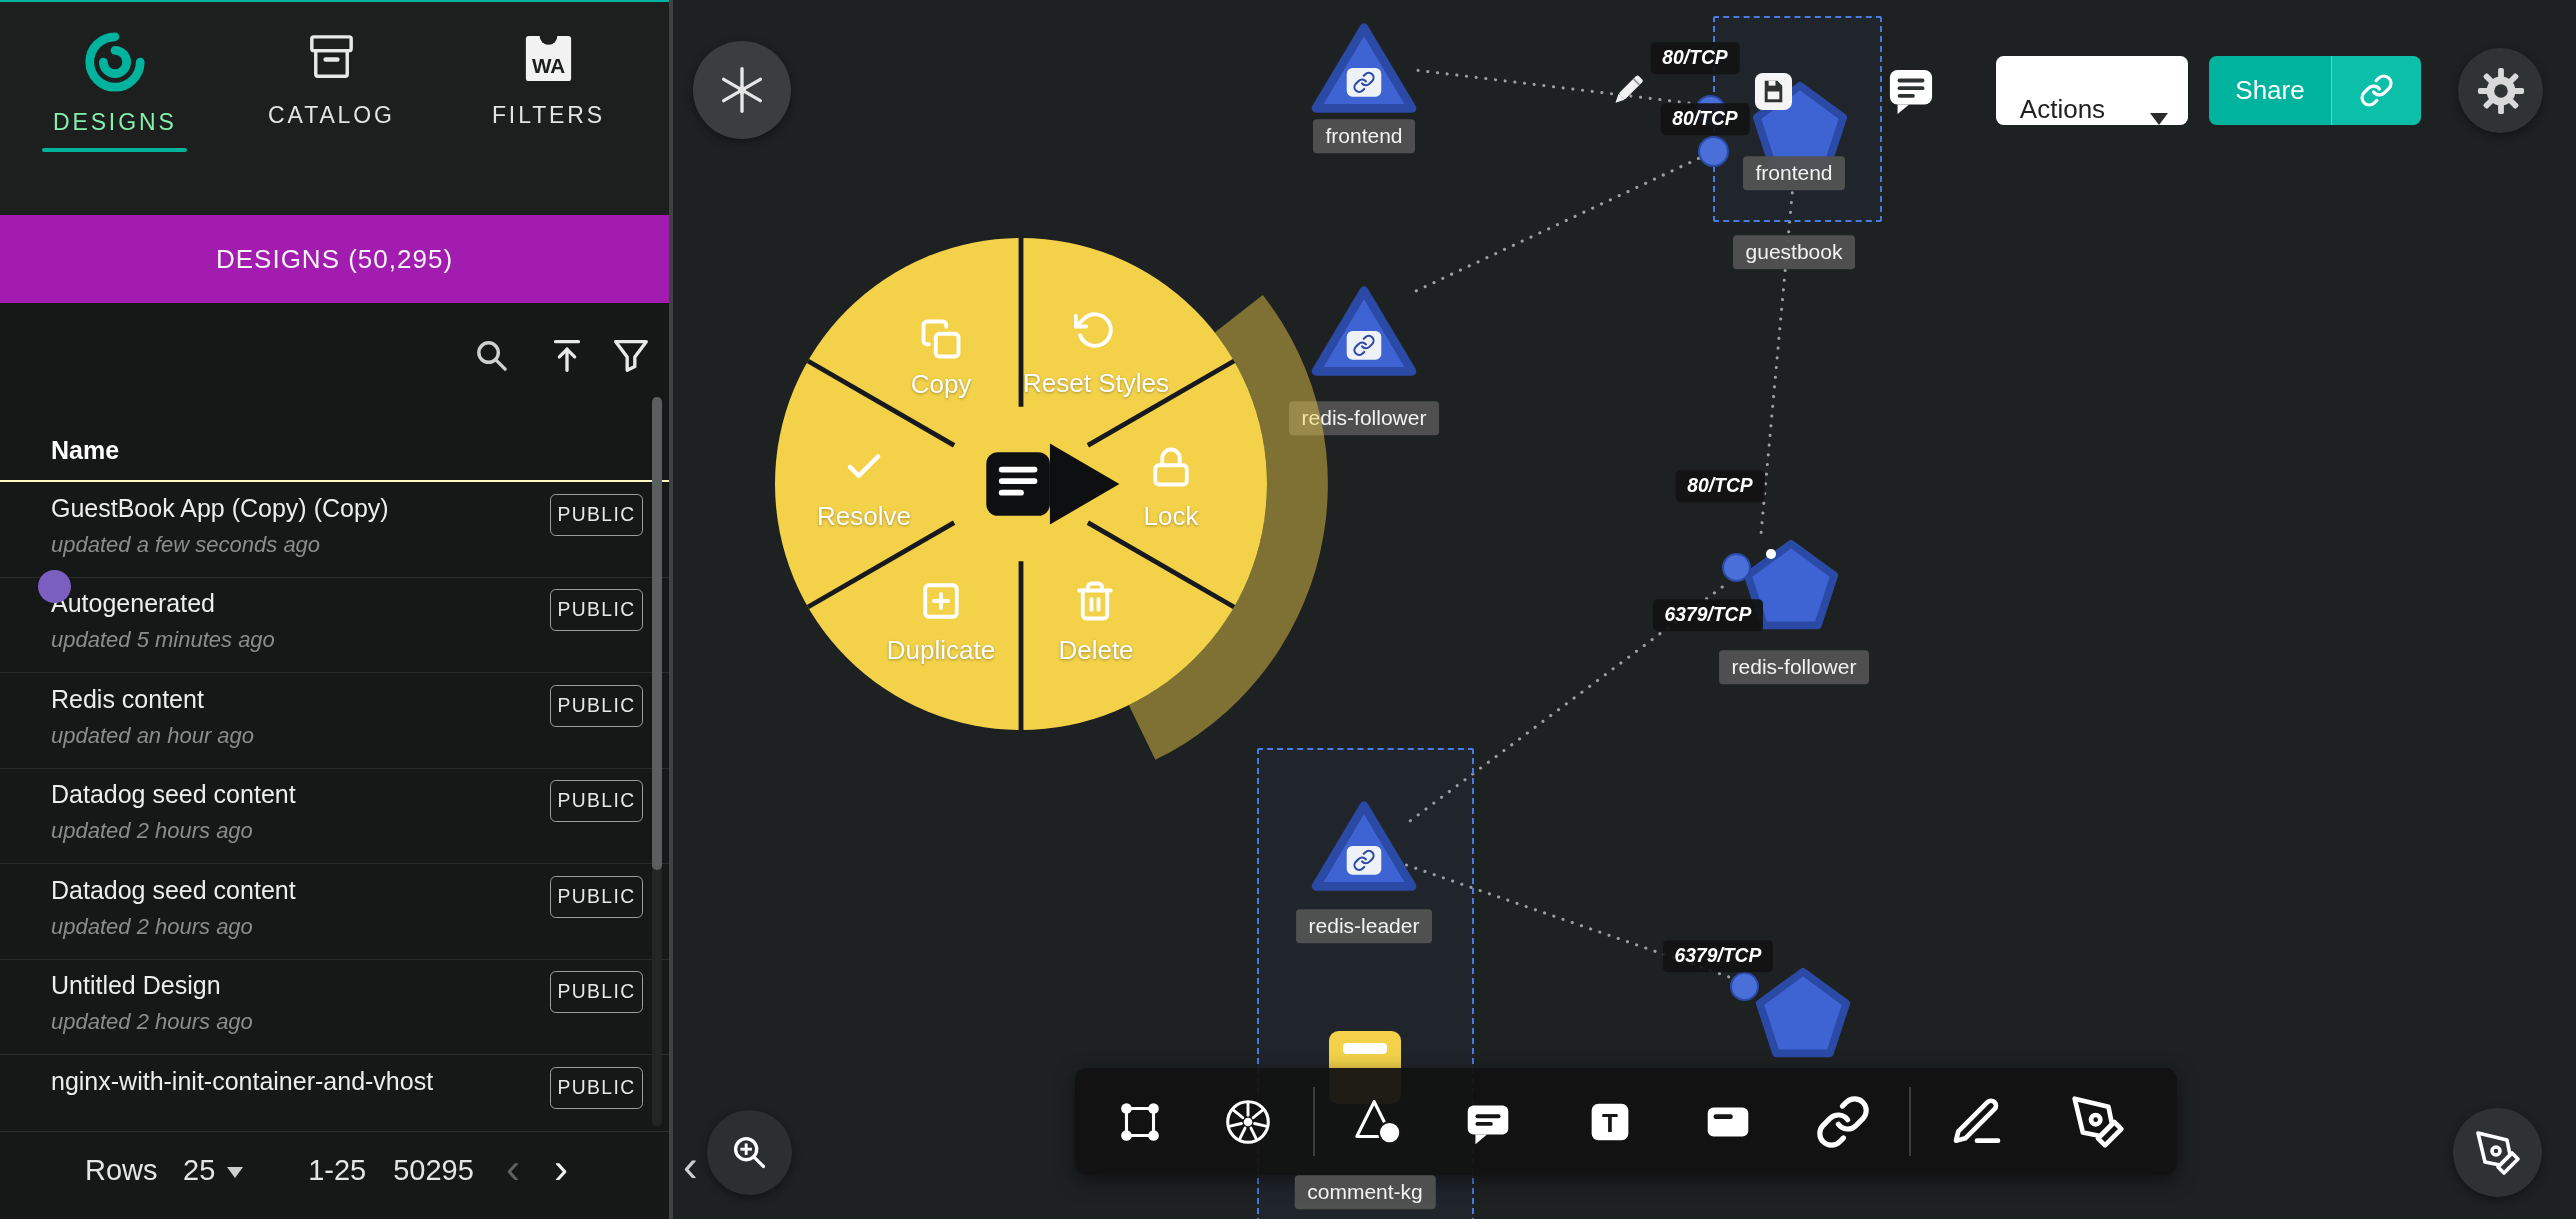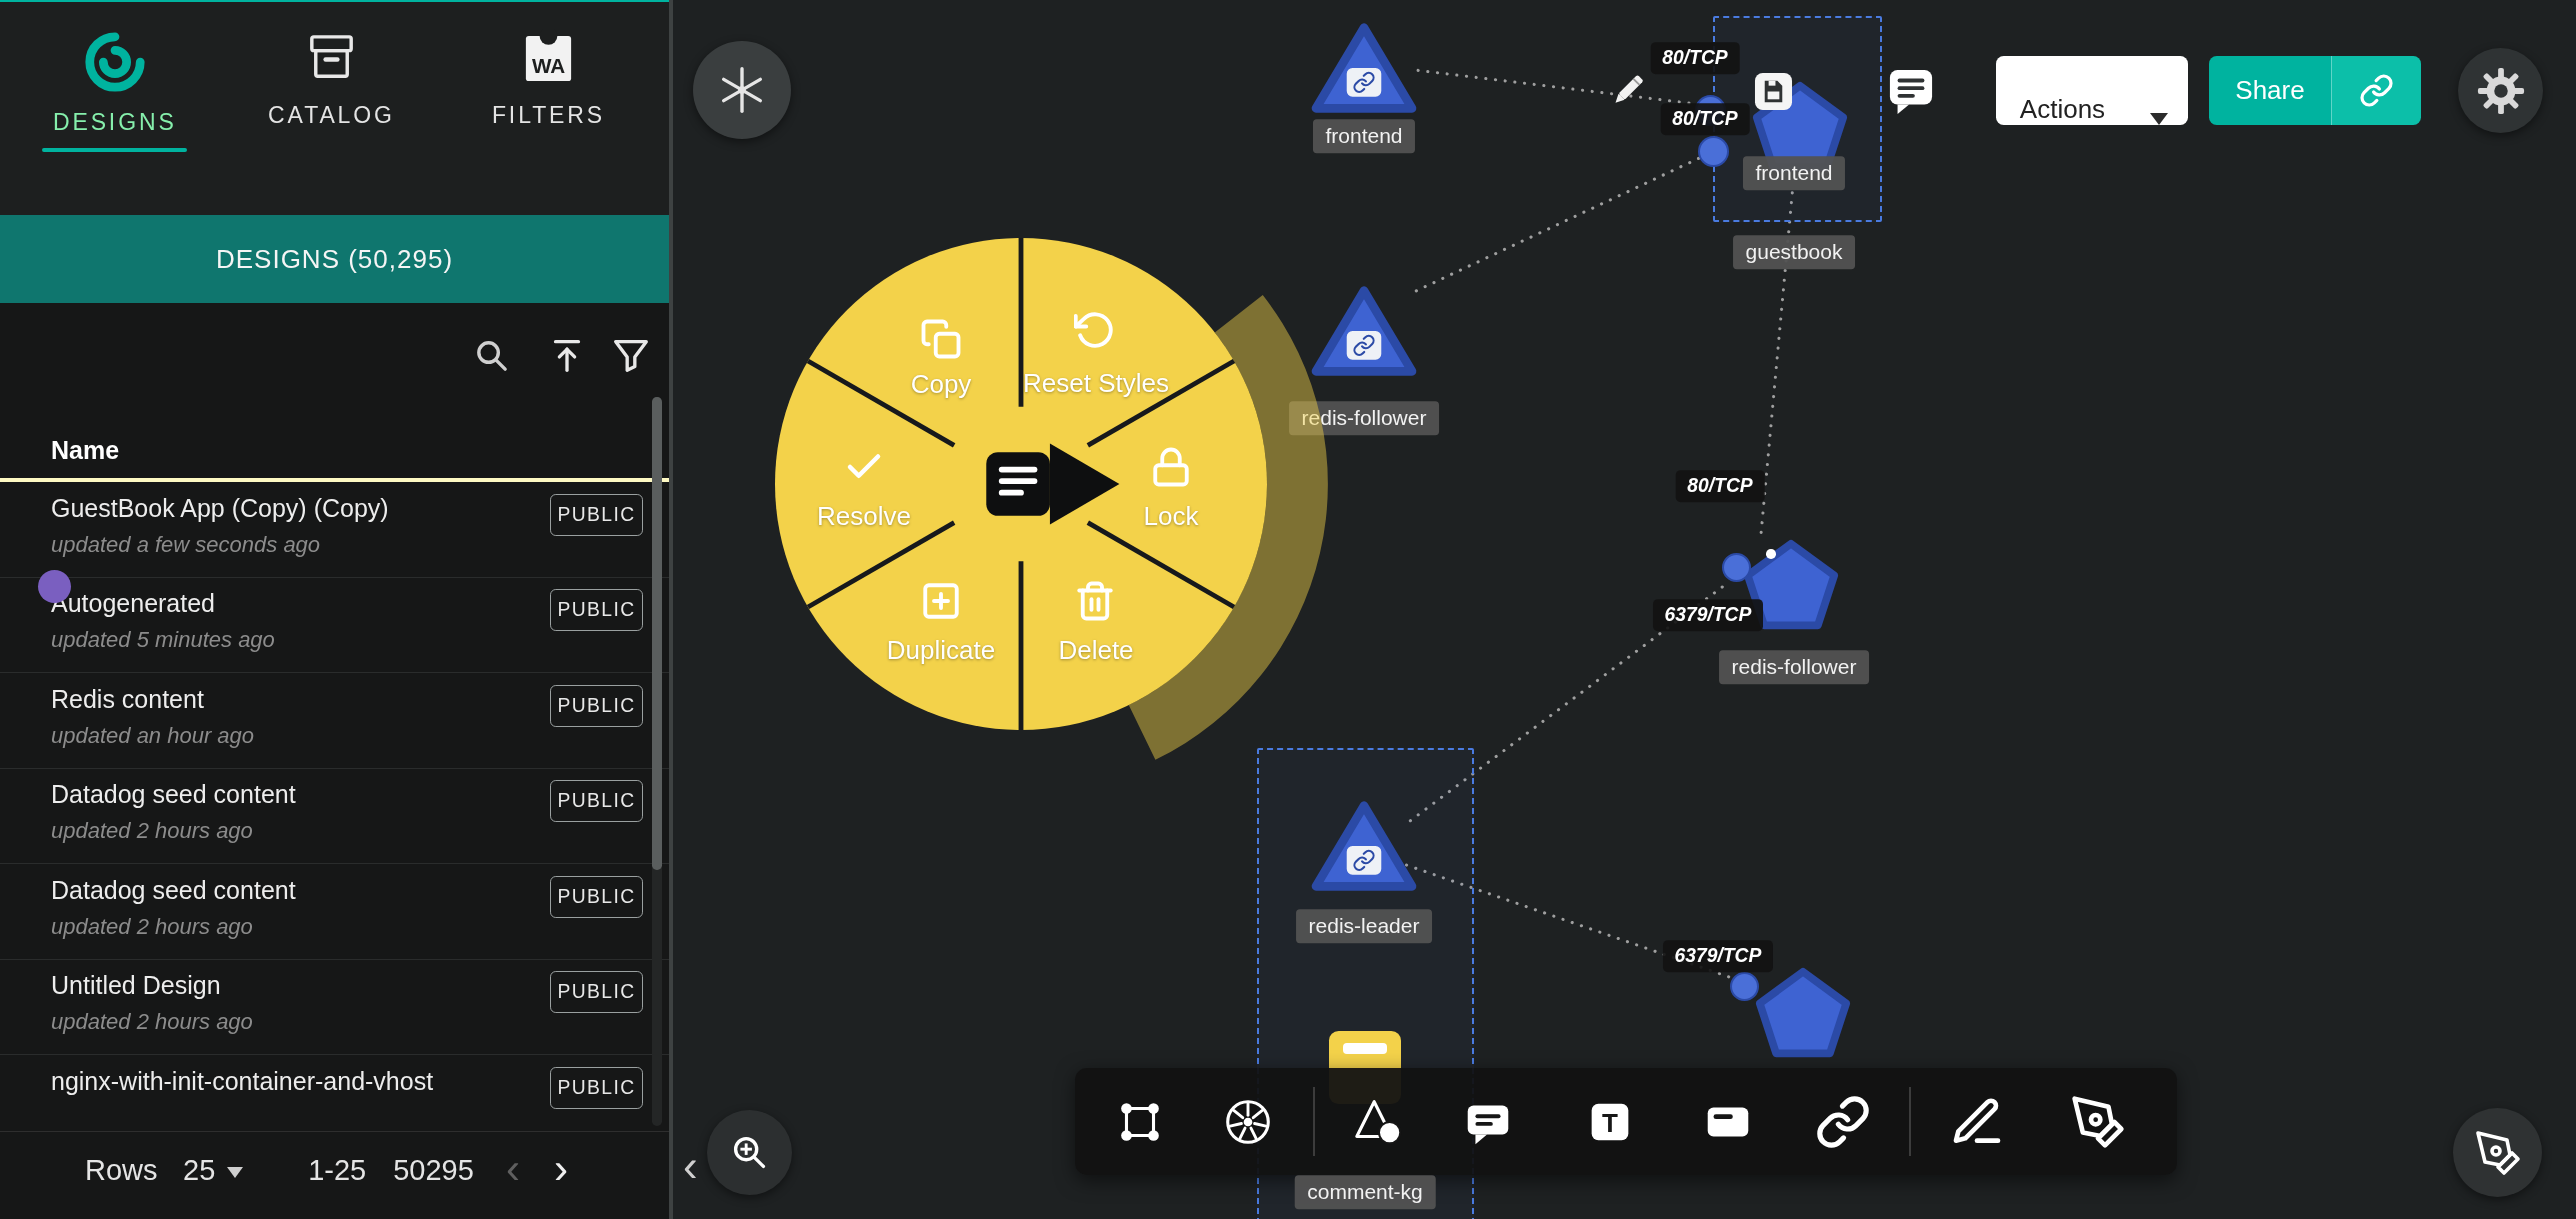--- a/index.html
+++ b/index.html
@@ -6,25 +6,25 @@
   body{font-family:"Liberation Sans",sans-serif;}
   #root{position:relative;width:2576px;height:1219px;overflow:hidden;background:#1E2122;}
   .abs{position:absolute;}
   
   #sidebar{position:absolute;left:0;top:0;width:669px;height:1219px;background:#1D1F1F;border-top:2.9px solid #00B39F;z-index:50;box-sizing:border-box;}
   #side-divider{position:absolute;left:669px;top:0;width:3.9px;height:1219px;background:#3E4242;z-index:55;}
   .tab{position:absolute;top:27px;width:193px;display:flex;flex-direction:column;align-items:center;cursor:pointer;}
   .tab-label{margin-top:13.5px;font-size:23px;letter-spacing:2.9px;color:#E4E4E4;}
   .tab.active .tab-label{color:#86efac;}
   .tab-underline{margin-top:12.5px;width:145px;height:3.9px;background:#00B39F;border-radius:1.9px;}
-  #panel-header{position:absolute;left:0;top:213px;width:669px;height:88px;background:#0f766e;display:flex;align-items:center;justify-content:center;color:#F5F5F5;font-size:26px;letter-spacing:1px;}
+  #panel-header{position:absolute;left:0;top:213px;width:669px;height:88px;background:#a21caf;display:flex;align-items:center;justify-content:center;color:#F5F5F5;font-size:26px;letter-spacing:1px;}
   #lower-bg{position:absolute;left:0;top:301px;width:669px;height:918px;background:#161717;}
   #search-input{position:absolute;left:16.4px;top:317px;width:517px;height:71px;box-sizing:border-box;background:transparent;border:1px solid #6B6B6B;border-radius:7.7px;color:#C9C9C9;font-size:25px;padding:0 68px 0 21px;outline:none;font-family:"Liberation Sans",sans-serif;}
   #search-input::placeholder{color:#9A9A9A;}
-  #name-header{position:absolute;left:0;top:422px;width:669px;height:58px;border-bottom:4px solid #fef9c3;box-sizing:border-box;}
+  #name-header{position:absolute;left:0;top:422px;width:669px;height:58px;border-bottom:2px solid #fef9c3;box-sizing:border-box;}
   #name-header span{position:absolute;left:51px;top:11.6px;font-size:25px;font-weight:bold;color:#FFFFFF;}
   .row{position:absolute;left:0;width:669px;height:96px;border-bottom:1px solid #2A2C2C;box-sizing:border-box;cursor:pointer;}
   .row-name{position:absolute;left:51px;top:11.6px;font-size:25px;color:#EDEDED;white-space:nowrap;}
   .row-updated{position:absolute;left:51px;top:50px;font-size:22px;font-style:italic;color:#8C8C8C;white-space:nowrap;}
   .badge{position:absolute;left:550px;top:11.6px;width:93px;height:42px;border:1.9px solid #9AA0A0;border-radius:5.8px;box-sizing:border-box;display:flex;align-items:center;justify-content:center;font-size:19.3px;letter-spacing:1.4px;color:#E8E8E8;}
   #avatar-dot{position:absolute;left:38px;top:568px;width:33px;height:33px;border-radius:50%;background:#7A5FC0;z-index:6;}
   #scroll-track{position:absolute;left:652px;top:395px;width:9.6px;height:729px;background:#242626;border-radius:4.8px;}
   #scroll-thumb{position:absolute;left:652px;top:395px;width:9.6px;height:473px;background:#5A5E5E;border-radius:4.8px;}
   #pagination{position:absolute;left:0;top:1129px;width:669px;height:91px;background:#161717;border-top:1px solid #2E2E2E;box-sizing:border-box;z-index:10;}
   .pg-text{font-size:29px;color:#E5E5E5;}

